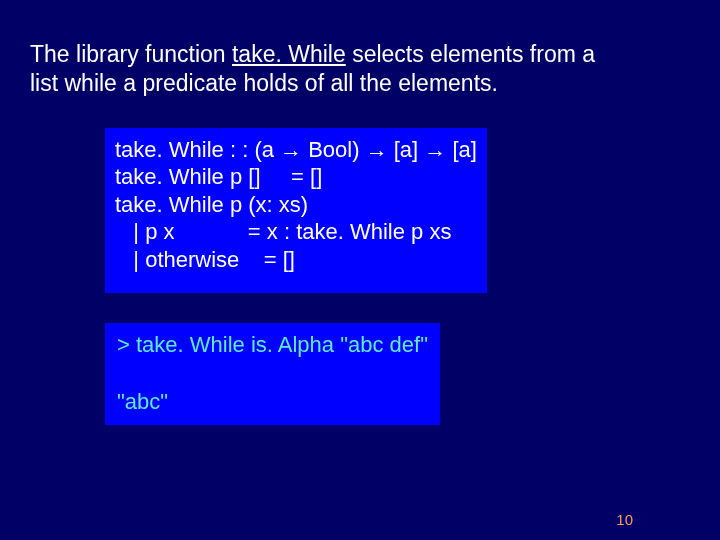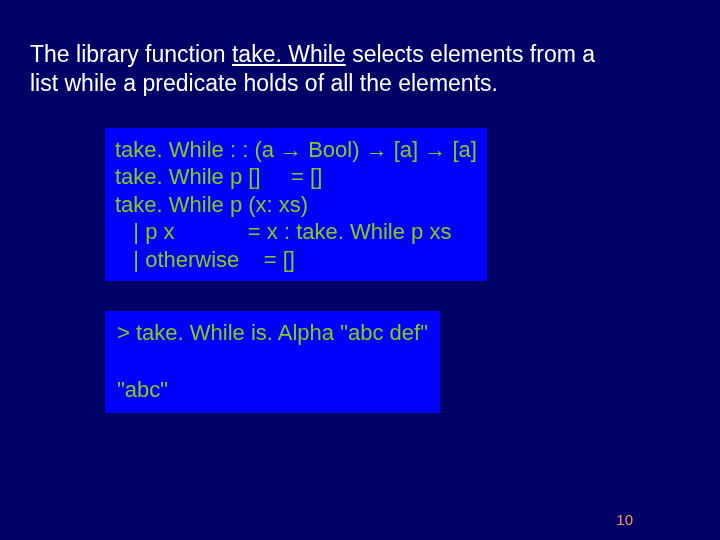--- a/index.html
+++ b/index.html
@@ -22,39 +22,39 @@
   .intro {
     font-size: 23px;
     line-height: 1.25;
     margin: 0 0 30px 0;
   }
   .intro .underline {
     text-decoration: underline;
   }
   .code-box {
     background: #0000ff;
-    color: #84cc16;
+    color: #ffffff;
     font-size: 22px;
     line-height: 1.25;
-    padding: 8px 10px 8px 10px;
+    padding: 8px 10px 20px 10px;
     margin-left: 75px;
     display: inline-block;
     white-space: pre;
     font-family: Arial, Helvetica, sans-serif;
   }
   .code-box.first {
     margin-bottom: 30px;
   }
   .for-example {
     font-size: 24px;
     margin: 0 0 24px 0;
   }
   .example-box {
     background: #0000ff;
-    color: #84cc16;
+    color: #5eead4;
     font-size: 22px;
     line-height: 1.3;
     padding: 8px 12px;
     margin-left: 75px;
     display: inline-block;
     white-space: pre;
     font-family: Arial, Helvetica, sans-serif;
   }
   .page-num {
     position: absolute;

